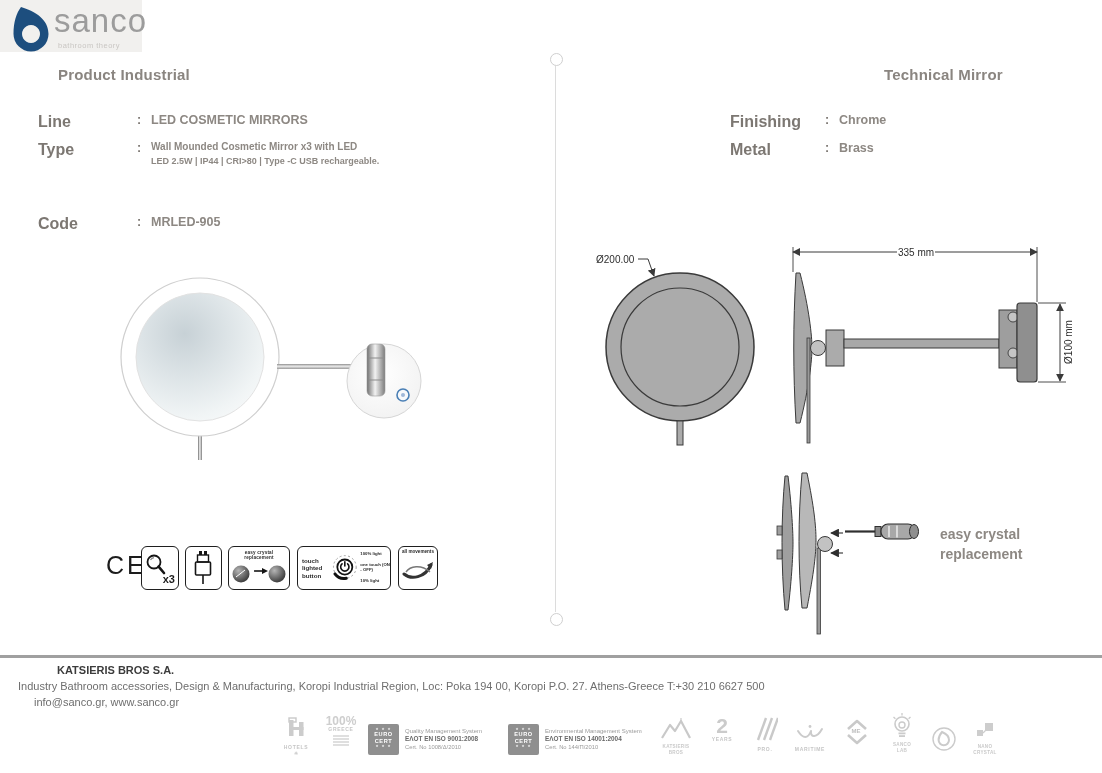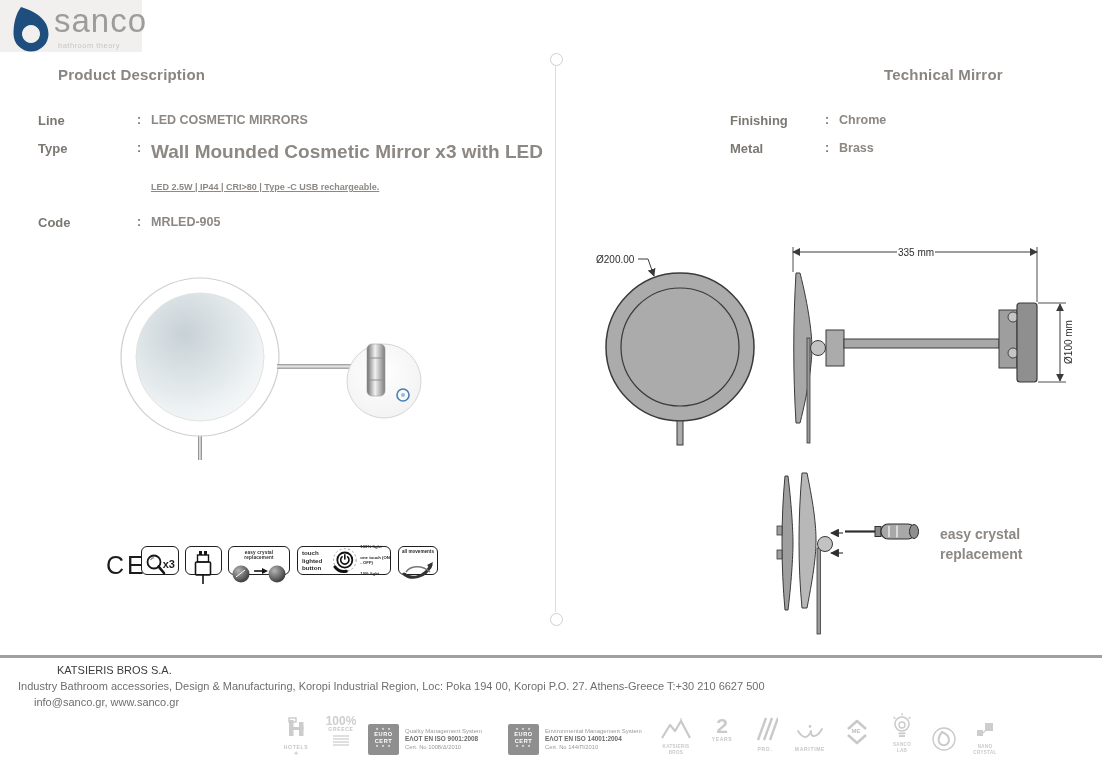--- a/index.html
+++ b/index.html
@@ -8,42 +8,42 @@
   
   .logo-bg{left:0;top:0;width:142px;height:52px;background:#f1f0ee;}
   .brand-name{left:54px;top:2px;font-size:33px;color:#9c9c9c;letter-spacing:1px;font-weight:400;}
   .brand-tagline{left:58px;top:41px;font-size:7.5px;color:#c9c6c3;letter-spacing:.5px;}
   .sec-title{font-size:15px;font-weight:bold;color:#8a8580;letter-spacing:.2px;}
   
   .divider-line{left:555px;top:66px;width:1px;height:546px;background:#dcdcdc;}
   .divider-dot{width:11px;height:11px;border:1px solid #cfcfcf;border-radius:50%;background:#fff;left:550px;}
   
   .spec-row{position:absolute;display:flex;align-items:flex-start;font-weight:bold;}
-  .spec-label{flex:0 0 99px;font-size:13px;color:#7c7772;padding-left:20px;}
+  .spec-label{flex:0 0 99px;font-size:16px;color:#7c7772;padding-left:20px;}
   .spec-label.r{flex:0 0 95px;}
   .spec-colon{flex:0 0 14px;font-size:12.5px;color:#7c7772;}
   .spec-value{font-size:12.5px;color:#8d8883;}
-  .spec-value.big{font-size:19px;text-align:right;}
-  .spec-details{margin-top:18px;font-size:9px;line-height:12.6px;color:#8d8883;text-decoration:underline;}
+  .spec-value.big{font-size:10px;}
+  .spec-details{margin-top:3px;font-size:9px;line-height:12.6px;color:#8d8883;}
   
   svg text{font-family:"Liberation Sans",sans-serif;}
   .crystal-note{fill:#8d8883;font-weight:bold;font-size:14px;}
   .dim-text{fill:#2e2e2e;font-size:10px;}
   
   .ce-mark{left:106px;top:551px;font-size:25px;color:#1c1c1c;letter-spacing:3px;font-weight:500;}
-  .feat-box{position:absolute;top:546px;height:29px;border:1.6px solid #1f1f1f;border-radius:6px;background:#fff;box-sizing:border-box;}
+  .feat-box{position:absolute;top:546px;height:44px;border:1.6px solid #1f1f1f;border-radius:6px;background:#fff;box-sizing:border-box;}
   .x3{position:absolute;right:3px;bottom:4px;font-size:11px;font-weight:bold;color:#1c1c1c;}
   .fb-caption{font-size:4.6px;font-weight:bold;color:#2a2a2a;text-align:center;line-height:5.4px;margin-top:3px;letter-spacing:.2px;}
   .touch-grid{display:flex;height:100%;align-items:center;}
   .touch-caption{width:27px;font-size:6.2px;font-weight:bold;color:#2a2a2a;line-height:7.6px;padding-left:4px;}
   .touch-levels{display:flex;flex-direction:column;justify-content:space-between;height:32px;width:30px;font-size:4.3px;font-weight:bold;color:#2a2a2a;line-height:4.8px;}
   .mv-caption{font-size:4.6px;font-weight:bold;color:#2a2a2a;text-align:center;margin-top:2px;}
   
   .footer-rule{left:0;top:655px;width:1102px;height:3px;background:#a0a0a0;}
-  .f-company{left:18px;top:664px;font-size:11px;font-weight:normal;color:#3c3c3c;padding-left:39px;}
+  .f-company{left:18px;top:664px;font-size:11px;font-weight:bold;color:#3c3c3c;padding-left:39px;}
   .f-address{left:18px;top:680px;font-size:11px;color:#6e6e6e;}
   .f-contacts{left:34px;top:696px;font-size:11px;color:#6e6e6e;}
   
   .badge{position:absolute;text-align:center;color:#c6c6c6;font-weight:bold;}
   .b-label{font-size:5px;letter-spacing:.7px;color:#c6c6c6;line-height:6px;}
   .b-label2{font-size:4.6px;letter-spacing:.3px;color:#cacaca;line-height:5.6px;}
   .cert-square{position:absolute;width:31px;height:31px;background:#8f8f8f;border-radius:2px;color:#fff;text-align:center;padding-top:3px;box-sizing:border-box;}
   .cert-stars{font-size:3.4px;line-height:4px;letter-spacing:1px;}
   .cert-euro{font-size:5.6px;font-weight:bold;line-height:6.5px;letter-spacing:.6px;}
   .cert-cert{font-size:5.6px;font-weight:bold;line-height:6.5px;letter-spacing:.6px;}
@@ -59,21 +59,21 @@
 
 <div>
 
   <div class="abs logo-bg"></div>
   <svg class="abs" style="left:8px;top:5px" width="46" height="48" viewBox="0 0 46 48">
     <path fill="#1d4e7e" fill-rule="evenodd" d="M13 2 C 33 8 40.5 18 40.5 29 A 17.5 17.5 0 1 1 5.5 29 C 5.5 17 8.5 8 13 2 Z M 23 20 A 9 9 0 1 0 23.02 20 Z"></path>
   </svg>
   <div class="abs brand-name">sanco</div>
   <div class="abs brand-tagline">bathroom theory</div>
 
-  <div class="abs sec-title" style="left:58px;top:66px">Product Description</div>
+  <div class="abs sec-title" style="left:58px;top:66px">Product Industrial</div>
   <div class="abs sec-title" style="left:884px;top:66px">Technical Mirror</div>
 
   <div class="abs divider-line"></div>
   <div class="abs divider-dot" style="top:53px"></div>
   <div class="abs divider-dot" style="top:613px"></div>
 
   <div class="spec-row" style="left:18px;top:113px">
     <span class="spec-label">Line</span>
     <span class="spec-colon">:</span>
     <span class="spec-value">LED COSMETIC MIRRORS</span>

